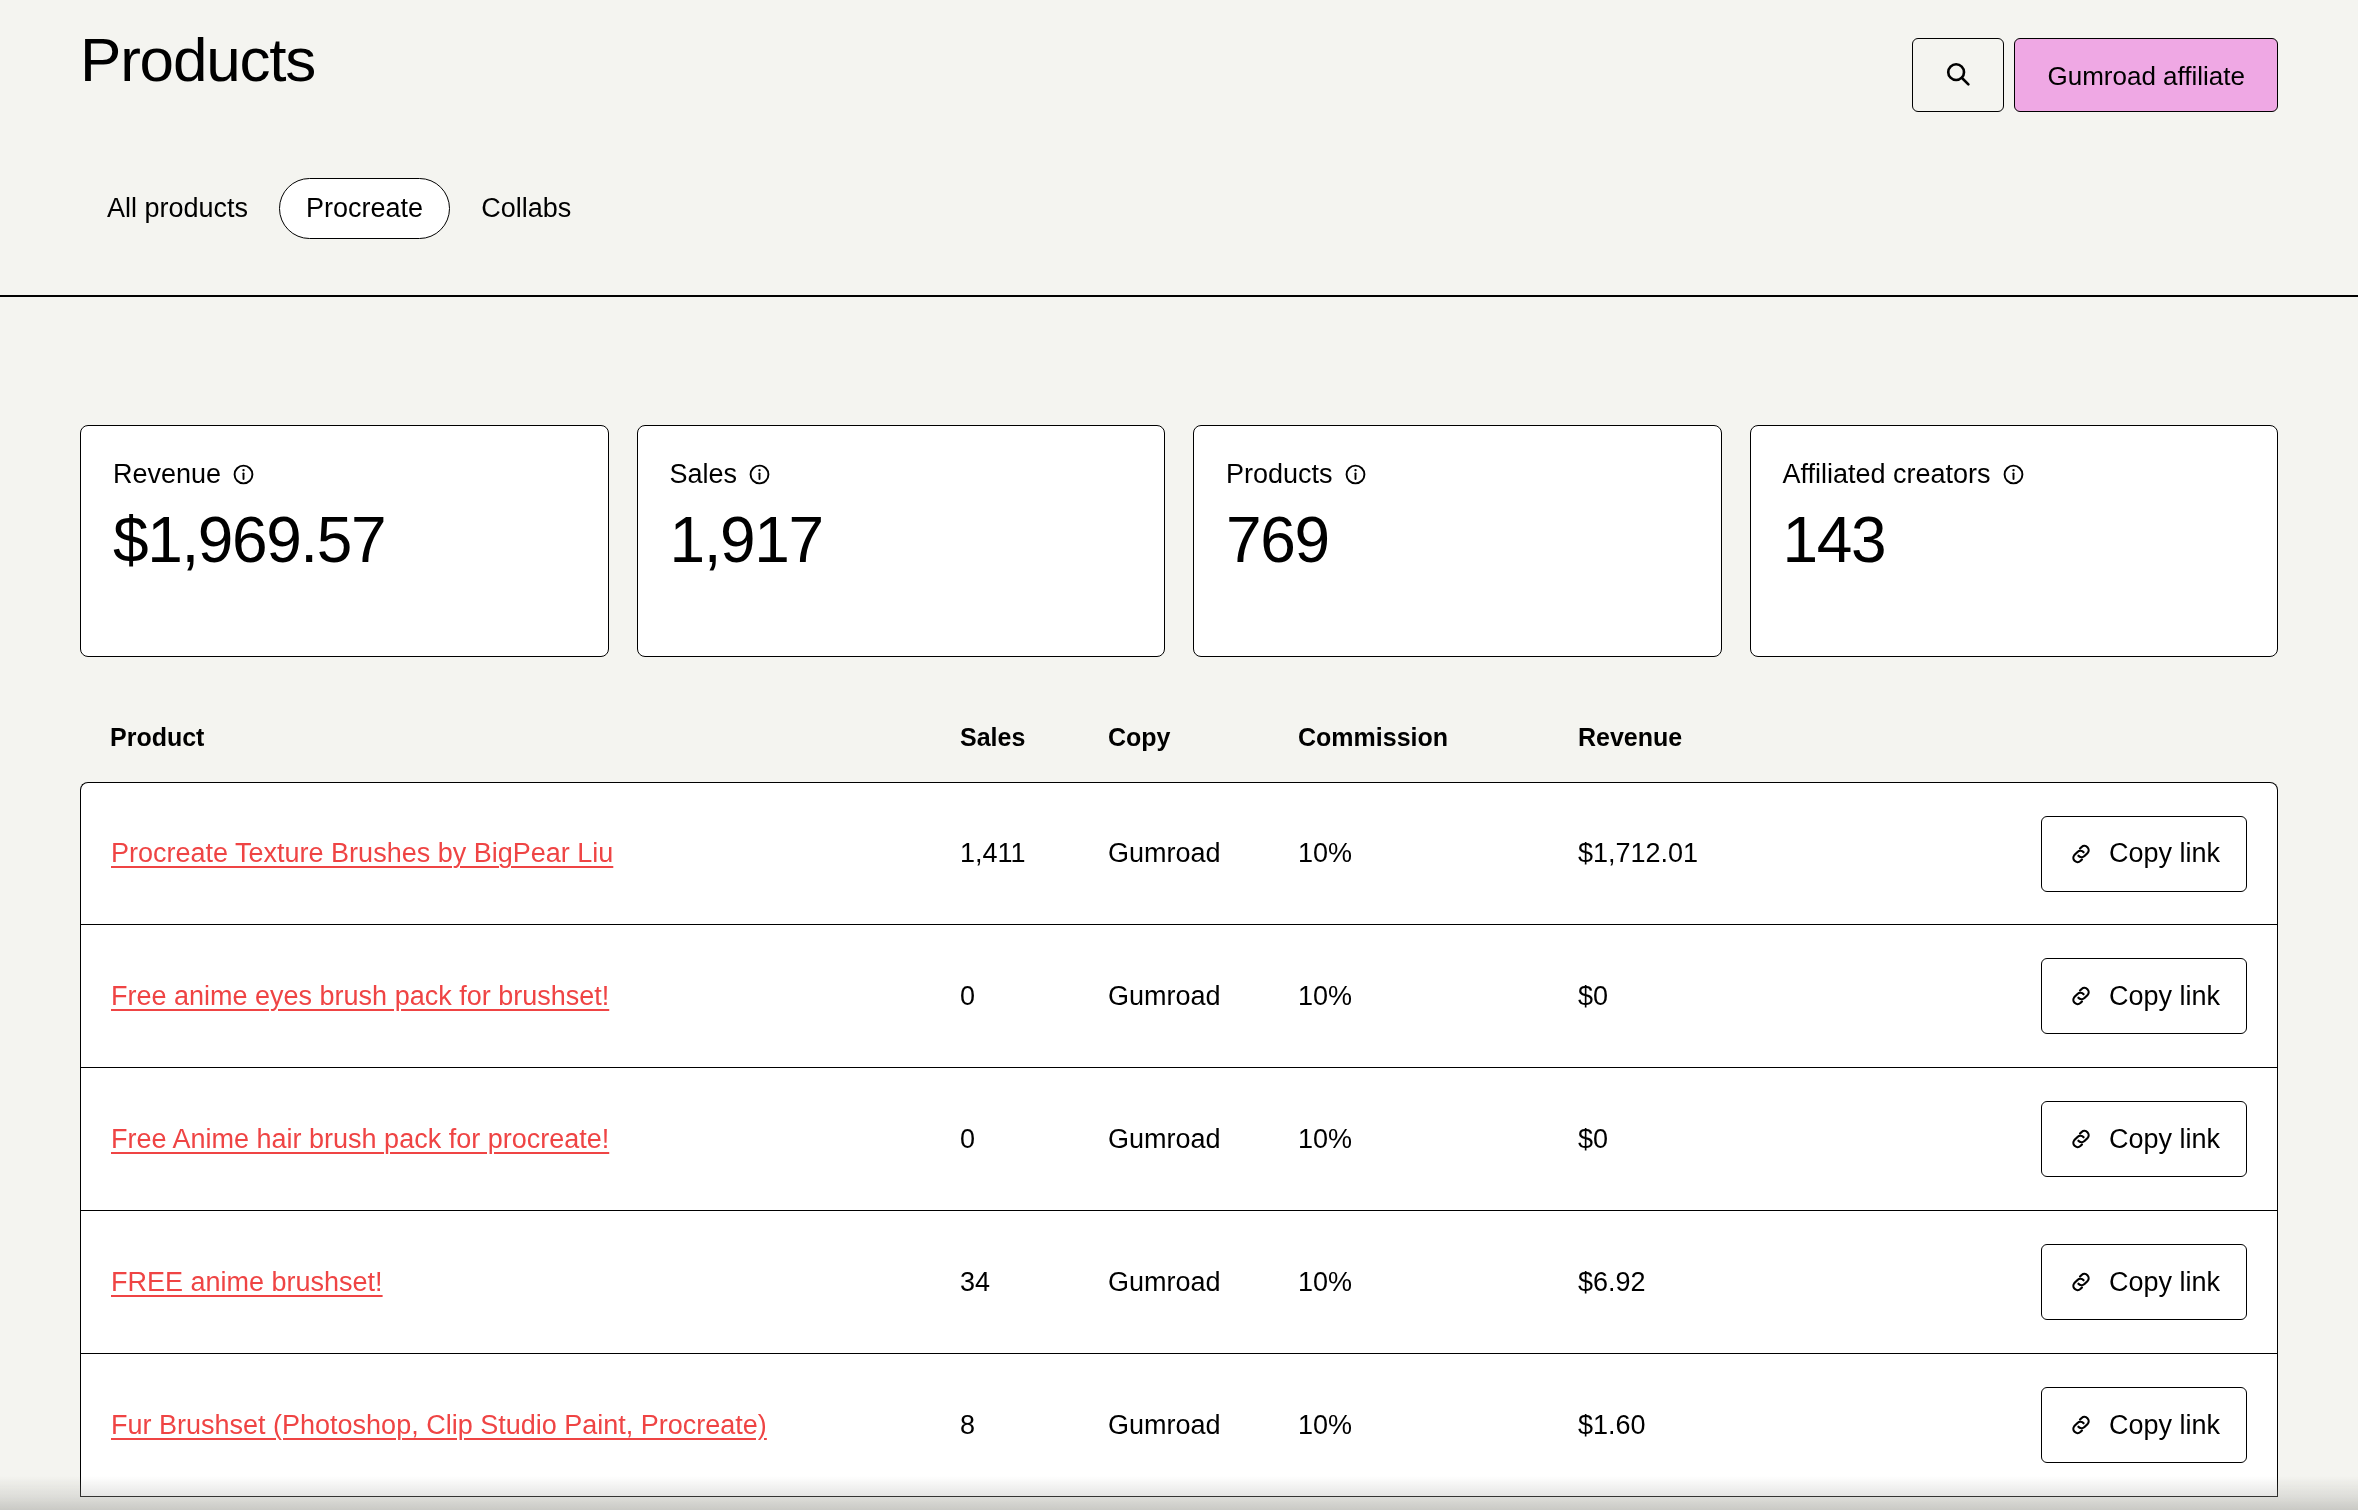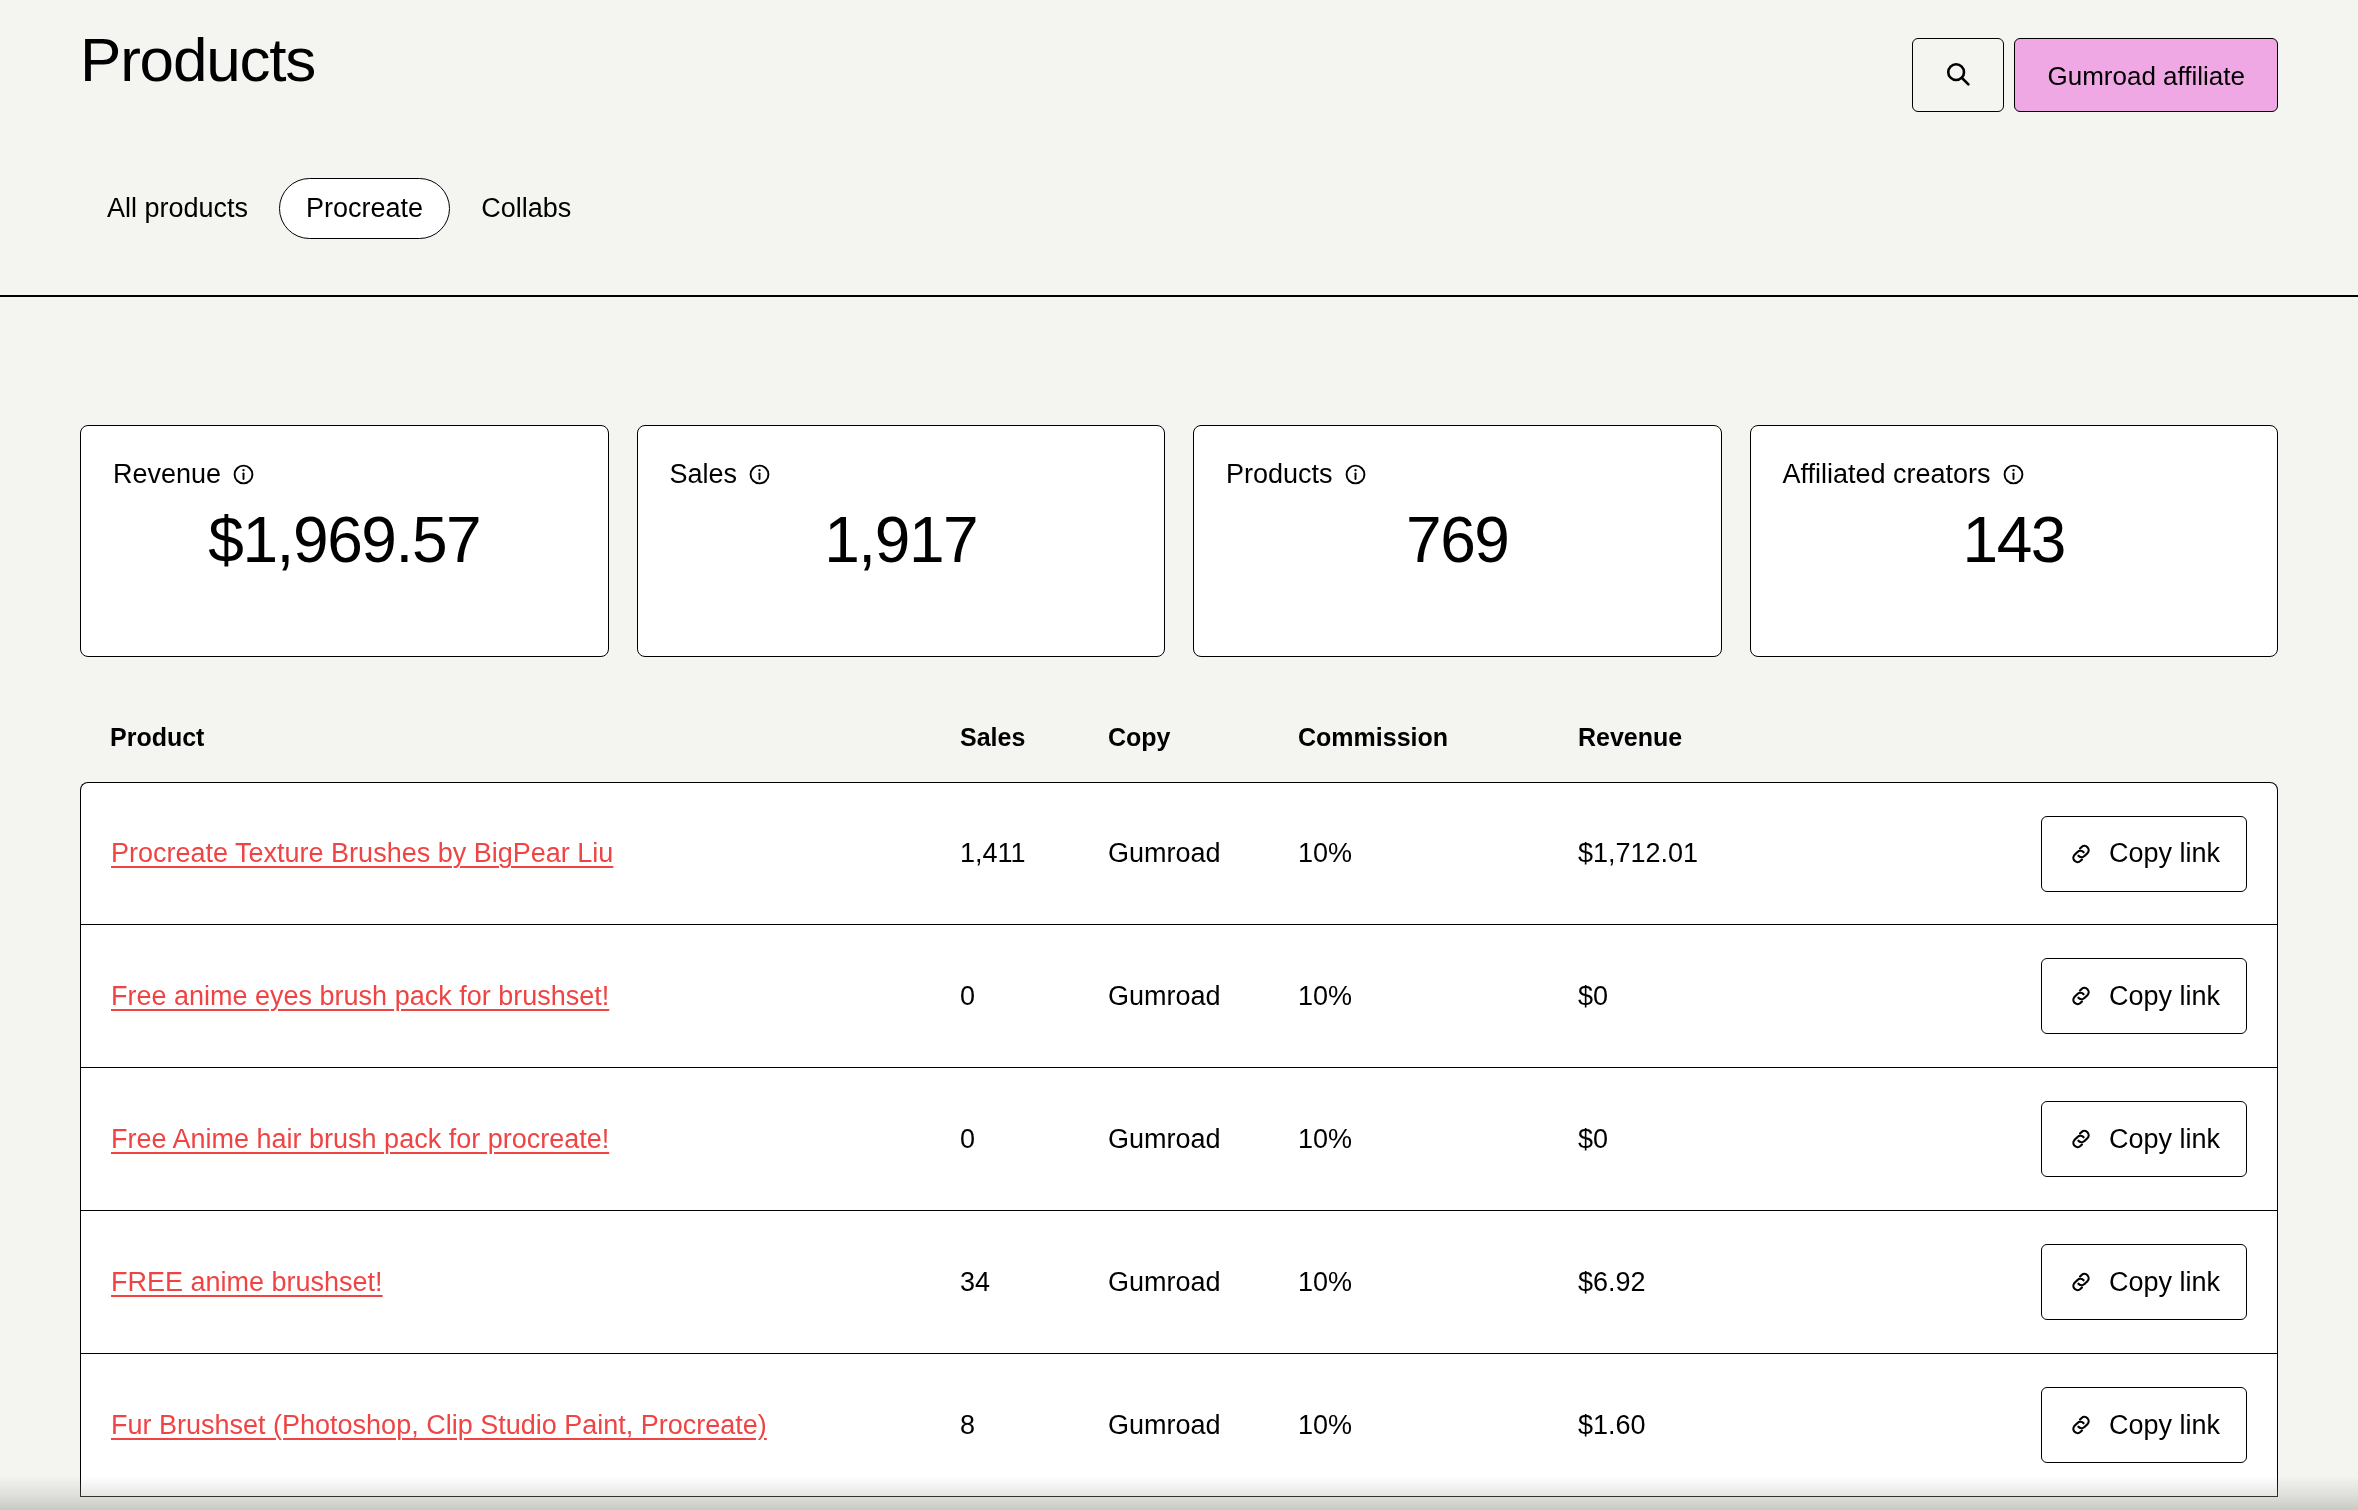--- a/index.html
+++ b/index.html
@@ -138,21 +138,20 @@
     flex: none;
   }
 
   .stat-value {
     margin-top: 10px;
     font-size: 64px;
     letter-spacing: -1.4px;
     line-height: 1.25;
     color: #000;
     white-space: nowrap;
-    text-align: center;
   }
 
   
   .table-wrap {
     margin-top: 66px;
     position: relative;
   }
 
   .tbl {
     width: 100%;

